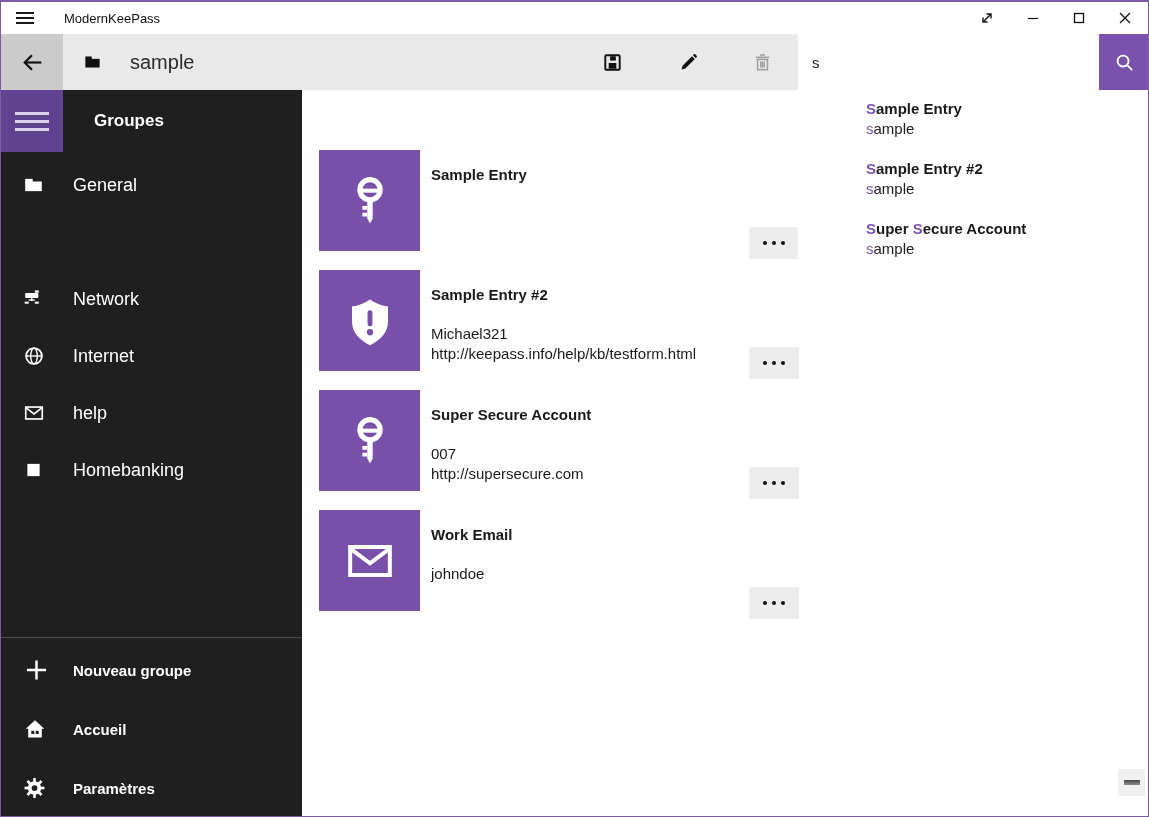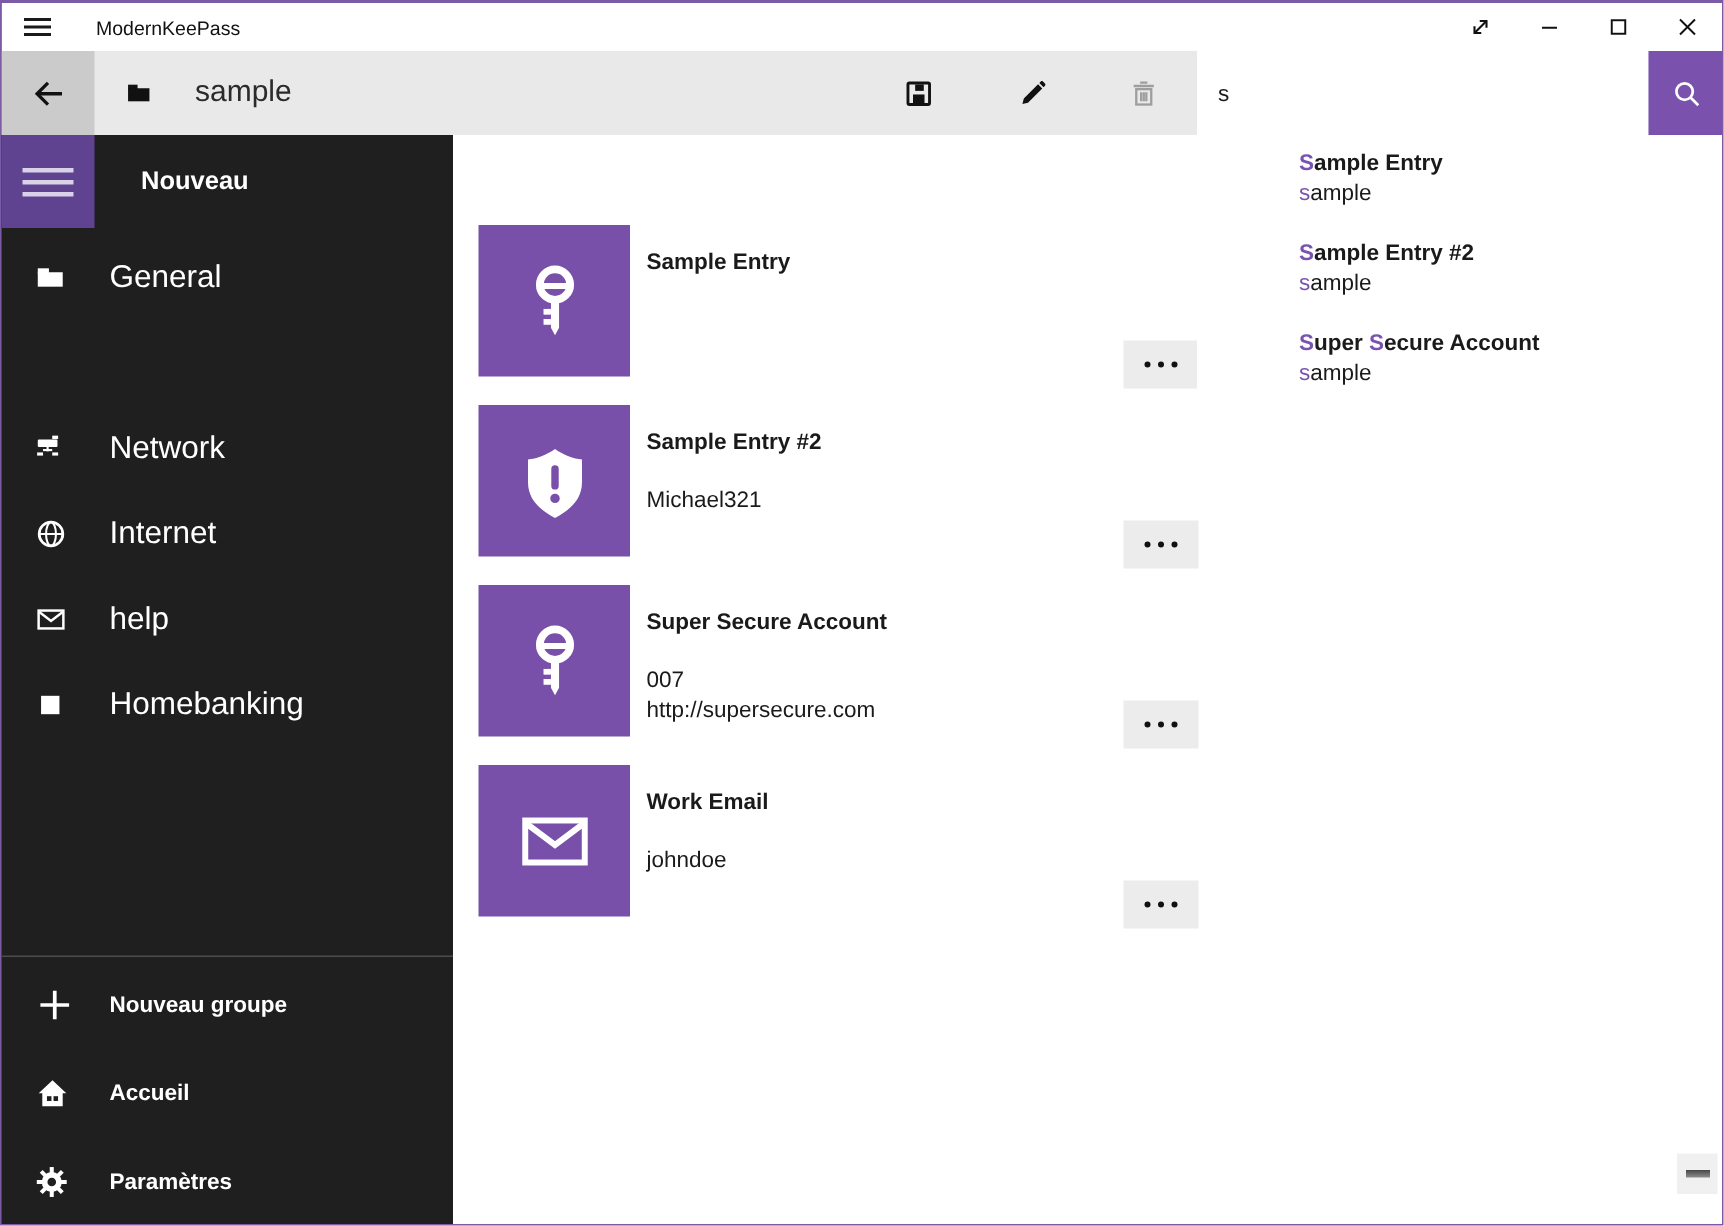--- a/index.html
+++ b/index.html
@@ -8,21 +8,21 @@
     font-family: "Liberation Sans", sans-serif;
     color: #1a1a1a;
     overflow: hidden;
     background: #fff;
   }
   .window {
     position: relative;
     width: 1149px; height: 817px;
     border: 1px solid #7b5aa6;
     border-top-width: 2px;
-    background: #404040;
+    background: #ec4899;
     overflow: hidden;
   }
   
   .titlebar {
     position: absolute; top: 0; left: 0; right: 0; height: 32px;
     background: #fff; display: flex; align-items: center;
   }
   .tb-hamburger {
     width: 18px; margin-left: 15px; display: flex; flex-direction: column; gap: 3px;
   }
@@ -76,21 +76,21 @@
   .side-header {
     position: absolute; left: 93px; top: 0; height: 62px; line-height: 62px;
     font-size: 17px; font-weight: 700; color: #fff;
   }
   .group-item, .action-item {
     position: absolute; left: 0; width: 100%; height: 57px; cursor: default;
   }
   .g-icon { position: absolute; left: 22px; top: 50%; transform: translateY(-50%); display: flex; }
   .g-label {
     position: absolute; left: 72px; top: 50%; transform: translateY(-50%);
-    font-size: 21px; color: #fff; white-space: nowrap;
+    font-size: 18px; color: #fff; white-space: nowrap;
   }
   .action-item { height: 59px; }
   .action-item .g-label { font-weight: 700; font-size: 15px; }
   .separator { position: absolute; left: 0; right: 0; top: 547px; height: 1px; background: #4c4c4c; }
   
   .main { position: absolute; left: 301px; top: 88px; right: 0; bottom: 0; background: #fff; }
   .entry-row { position: absolute; left: 17px; width: 480px; height: 110px; }
   .tile {
     position: absolute; left: 0; top: 0; width: 101px; height: 101px;
     background: #7950a9; display: flex; align-items: center; justify-content: center;
@@ -224,21 +224,21 @@
       </span>
     </button>
   </div>
 
   <div class="sidebar">
     <button class="side-menu-btn">
       <span class="bar"></span>
       <span class="bar"></span>
         <span class="bar"></span>
     </button>
-    <span class="side-header">Nouveau</span>
+    <span class="side-header">Groupes</span>
 
     <div class="group-item" style="top:66px">
       <span class="g-icon">
         <svg width="21" height="21" viewBox="0 0 24 24" fill="#fff">
           <rect x="2.5" y="5" width="8.5" height="4"></rect>
           <rect x="2.5" y="8" width="19" height="11"></rect>
         </svg>
       </span>
       <span class="g-label">General</span>
     </div>
@@ -360,20 +360,21 @@
           <svg width="54" height="54" viewBox="0 0 24 24">
             <path d="M12 2.4 C9.5 4.2 6.5 5.3 4 5.5 v6.7 c0 4.9 3.3 8.1 8 10.6 c4.7-2.5 8-5.7 8-10.6 V5.5 c-2.5-.2-5.5-1.3-8-3.1 z" fill="#fff"></path>
             <rect x="10.9" y="7.2" width="2.2" height="7.2" rx="1.1" fill="#7950a9"></rect>
             <circle cx="12" cy="17" r="1.4" fill="#7950a9"></circle>
           </svg>
         </span>
       </div>
       <div class="e-title">Sample Entry #2</div>
       <div class="e-subs">
         <div>Michael321</div>
+        <div>http://keepass.info/help/kb/testform.html</div>
       </div>
       <button class="more-btn">
         <span class="dot"></span>
         <span class="dot"></span>
           <span class="dot"></span>
       </button>
     </div>
 
     <div class="entry-row" style="top:300px">
       <div class="tile">

